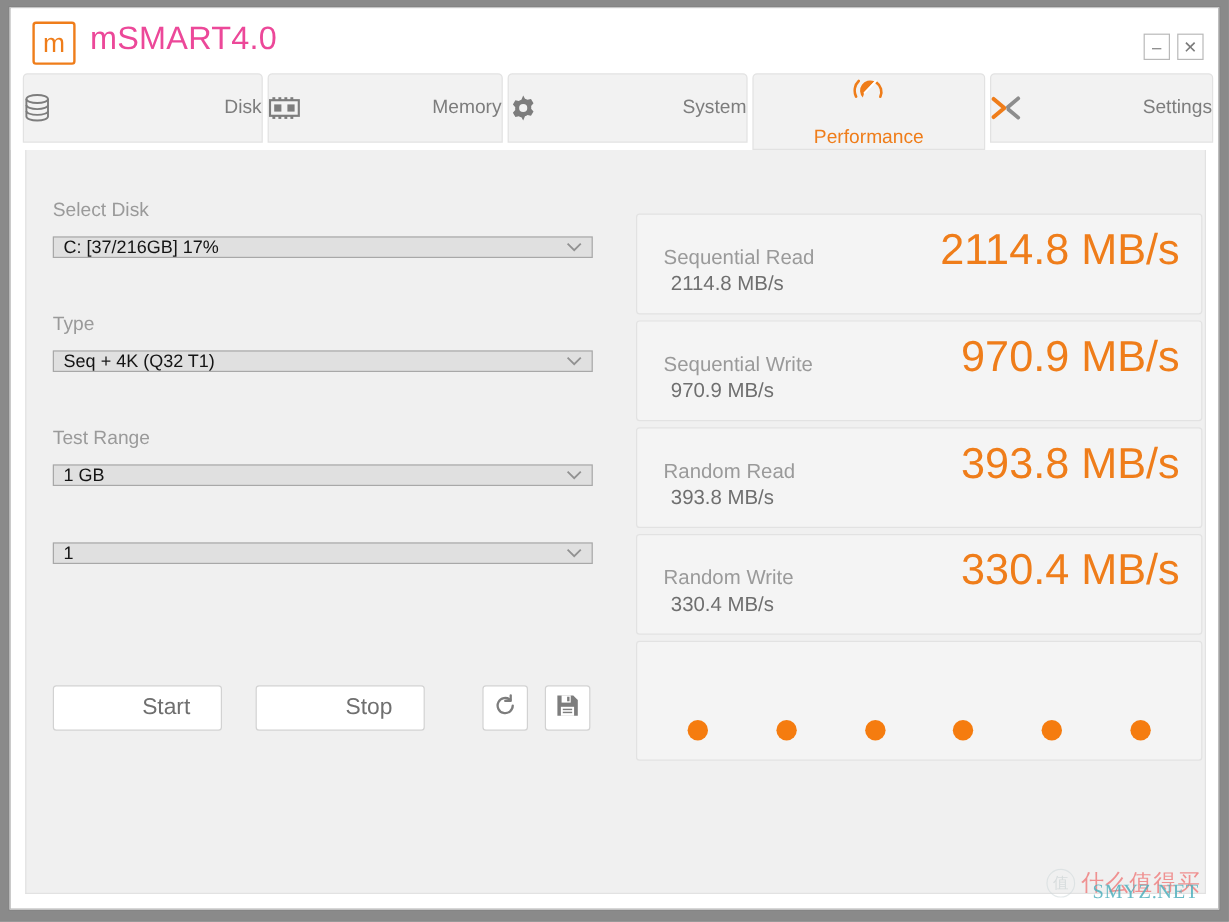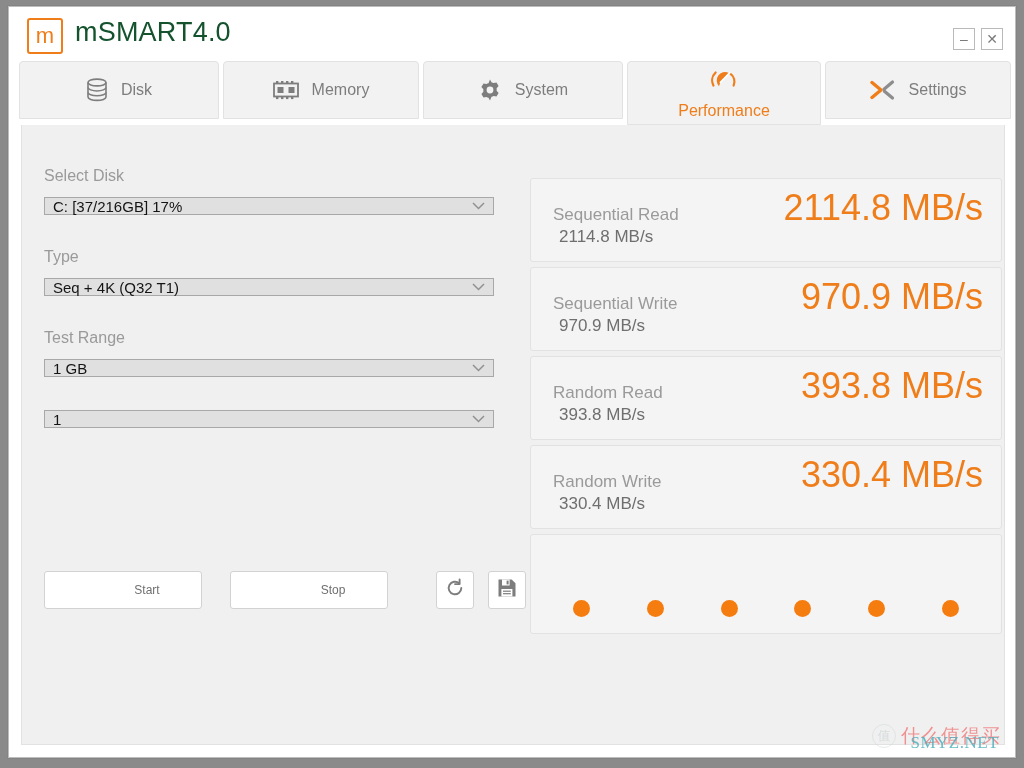--- a/index.html
+++ b/index.html
@@ -44,21 +44,21 @@
     color: #ef7d1a;
     font-size: 22px;
     line-height: 1;
     font-family: "Liberation Sans", sans-serif;
   }
   #app-title {
     position: absolute;
     left: 66px;
     top: 10px;
     font-size: 27px;
-    color: #14532d;
+    color: #ec4899;
     letter-spacing: 0.2px;
     white-space: nowrap;
   }
   .win-btn {
     position: absolute;
     top: 21px;
     width: 22px;
     height: 22px;
     border: 1px solid #b9b9b9;
     background: #ffffff;
@@ -82,21 +82,21 @@
   }
   .tab {
     position: absolute;
     top: 0;
     height: 58px;
     background: #f2f2f2;
     border: 1px solid #e2e2e2;
     border-radius: 4px 4px 0 0;
     display: flex;
     align-items: center;
-    justify-content: center;
+    justify-content: space-between;
     gap: 13px;
     cursor: pointer;
     color: #7d7d7d;
     font-size: 16px;
   }
   .tab.active {
     background: #f2f2f2;
     border-color: #e2e2e2;
     height: 64px;
     color: #ef7d1a;
@@ -117,21 +117,21 @@
     border-top: none;
   }
 
   
   #left-panel {
     position: absolute;
     left: 22px;
     top: 42px;
     width: 450px;
   }
-  .field-group { margin-bottom: 33px; }
+  .field-group { margin-bottom: 47px; }
   .field-label {
     font-size: 16px;
     color: #9a9a9a;
     margin-bottom: 12px;
   }
   .select-box {
     position: relative;
     height: 18px;
     background: #e0e0e0;
     border: 1px solid #a8a8a8;
@@ -153,26 +153,26 @@
 
   
   #action-row {
     position: absolute;
     left: 22px;
     top: 446px;
     display: flex;
     align-items: center;
   }
   .action-btn {
-    width: 158px;
+    width: 141px;
     height: 38px;
     background: #ffffff;
     border: 1px solid #d2d2d2;
     border-radius: 3px;
-    font-size: 12px;
+    font-size: 19px;
     color: #6f6f6f;
     cursor: pointer;
     font-family: "Liberation Sans", sans-serif;
     padding-left: 48px;
   }
   #btn-stop { margin-left: 28px; }
   .icon-btn {
     width: 38px;
     height: 38px;
     background: #ffffff;

